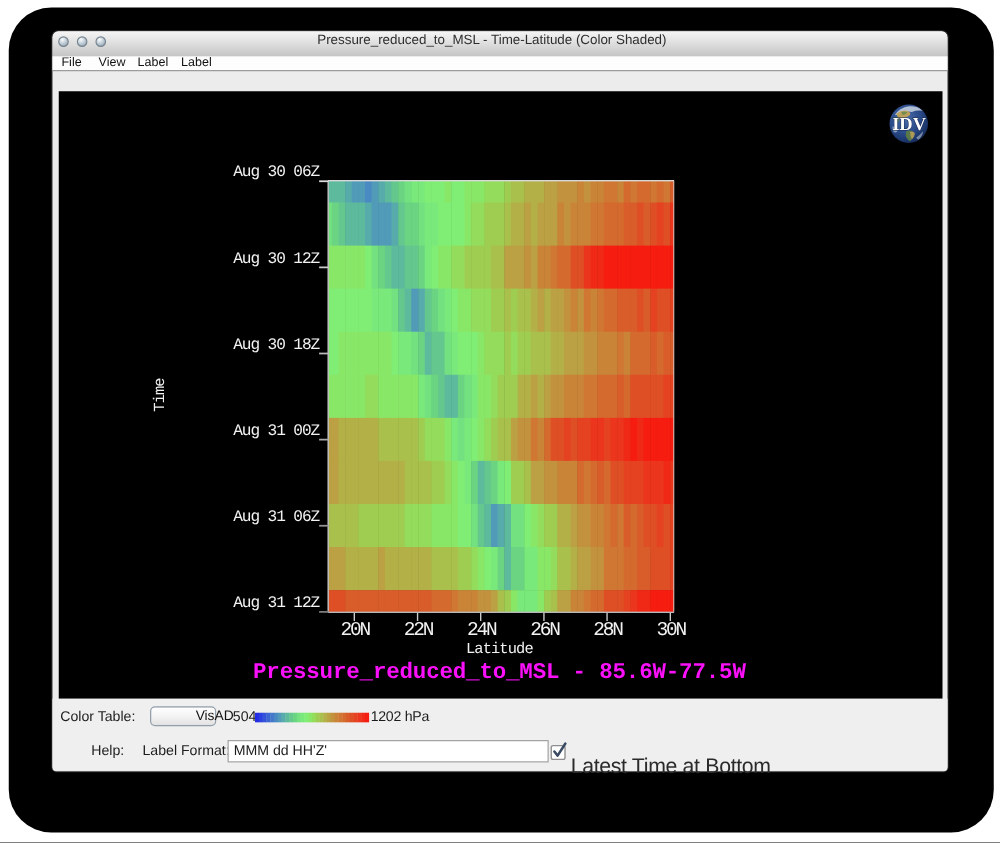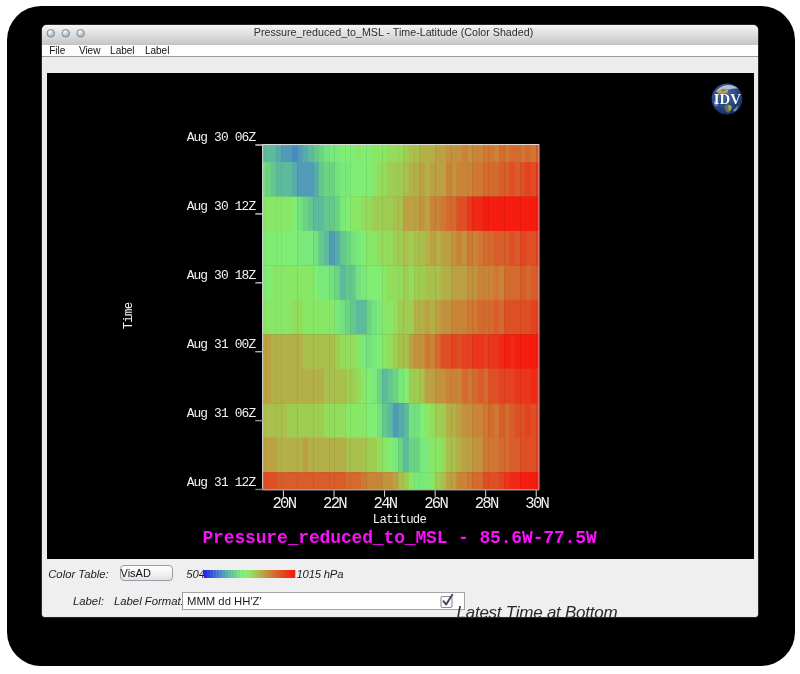--- a/index.html
+++ b/index.html
@@ -7,23 +7,23 @@
 #shadow { position:absolute; left:7px; top:6px; width:787.5px; height:660px; background:#000; border-radius:34px; }
 #win { position:absolute; left:41.5px; top:25px; width:716.5px; height:591.5px; border-radius:5px 5px 3px 3px; background:#ececec; box-shadow:0 0 0 0.8px rgba(60,60,60,0.9); }
 #titlebar { position:absolute; left:41.5px; top:25px; width:716.5px; height:20.5px; border-radius:5px 5px 0 0;
   background:linear-gradient(#f5f5f5, #e0e0e0 45%, #c4c4c4 100%); border-bottom:1px solid #8f8f8f; }
 #title { position:absolute; left:41.5px; width:704px; top:25.7px; text-align:center; font-size:10.7px; color:#2e2e2e; }
 #menubar { position:absolute; left:41.5px; top:45px; width:716.5px; height:10.6px; background:#fdfdfd; }
 #menuline { position:absolute; left:41.5px; top:55.7px; width:716.5px; height:1px; background:#9c9c9c; }
 .mi { position:absolute; top:44.6px; font-size:10px; color:#111; }
 #canvas { position:absolute; left:46.7px; top:73px; width:707.3px; height:485.8px; background:#000; }
 #panel { position:absolute; left:41.5px; top:558.8px; width:716.5px; height:57.7px; background:#efefef; border-radius:0 0 3px 3px; }
-.pt { position:absolute; font-size:11.3px; color:#1c1c1c; white-space:nowrap;font-style:italic; }
+.pt { position:absolute; font-size:11.3px; color:#1c1c1c; white-space:nowrap; }
 #visad { position:absolute; left:119.5px; top:565.3px; width:53px; height:16.2px; border-radius:4px;
-  background:linear-gradient(#ffffff,#f2f2f2 55%,#e2e2e2); border:1.4px solid #93a0ab; font-size:11px; color:#111; text-align:left; line-height:14px; }
+  background:linear-gradient(#ffffff,#f2f2f2 55%,#e2e2e2); border:1.4px solid #93a0ab; font-size:11px; color:#111; text-align:left; line-height:14px;padding-left:36px; }
 .ylab { font-family:"Liberation Mono", monospace; font-size:12.9px; fill:#f2f2f2; letter-spacing:-0.87px; }
 .axlab { font-family:"Liberation Mono", monospace; font-size:12.3px; fill:#f2f2f2; letter-spacing:-0.7px; }
 .xlab { font-family:"Liberation Mono", monospace; font-size:15.6px; fill:#f2f2f2; letter-spacing:-1.75px; }
 #ptitle { font-family:"Liberation Mono", monospace; font-size:18px; font-weight:bold; fill:#fb10fb; letter-spacing:-0.15px; }
 </style></head>
 <body>
 <div id="shadow"></div>
 <div id="win"></div>
 <div id="titlebar"></div>
 <svg class="abs" style="left:45px;top:26.5px" width="50" height="14" viewBox="0 0 50 14">
@@ -713,20 +713,20 @@
     <rect x="63.70" y="0" width="3.33" height="8.1" fill="#c98438"></rect>
     <rect x="66.73" y="0" width="3.33" height="8.1" fill="#cf7733"></rect>
     <rect x="69.77" y="0" width="3.33" height="8.1" fill="#d46a2e"></rect>
     <rect x="72.80" y="0" width="3.33" height="8.1" fill="#d95d2a"></rect>
     <rect x="75.83" y="0" width="3.33" height="8.1" fill="#df4f25"></rect>
     <rect x="78.87" y="0" width="3.33" height="8.1" fill="#e44220"></rect>
     <rect x="81.90" y="0" width="3.33" height="8.1" fill="#eb351c"></rect>
     <rect x="84.93" y="0" width="3.33" height="8.1" fill="#f02816"></rect>
     <rect x="87.97" y="0" width="3.33" height="8.1" fill="#f61c10"></rect>
   </svg>
-<span class="pt" style="left:296.5px; top:568.3px; letter-spacing:-0.2px">1015 hPa</span>
-<span class="pt" style="left:73px; top:594.9px">Label:</span>
+<span class="pt" style="left:296.5px; top:568.3px; letter-spacing:-0.2px">1202 hPa</span>
+<span class="pt" style="left:73px; top:594.9px">Help:</span>
 <span class="pt" style="left:114px; top:594.9px">Label Format:</span>
-<div class="abs" style="left:181.5px;top:592.3px;width:283px;height:17.8px;background:#fff;border:1px solid #a4a4a4;font-size:11.3px;color:#1c1c1c;padding-left:4.5px;line-height:16.5px">MMM dd HH'Z'</div>
+<div class="abs" style="left:181.5px;top:592.3px;width:257px;height:17.8px;background:#fff;border:1px solid #a4a4a4;font-size:11.3px;color:#1c1c1c;padding-left:4.5px;line-height:16.5px">MMM dd HH'Z'</div>
 <svg class="abs" style="left:439px;top:593px" width="18" height="17" viewBox="0 0 18 17">
 <rect x="2" y="3.5" width="11" height="11" rx="1.5" fill="#ffffff" stroke="#8e8e8e" stroke-width="1.1"></rect>
 <path d="M4.5 8.2 L7.1 11.5 L13.3 1.8" fill="none" stroke="#3a4a62" stroke-width="2" stroke-linecap="round" stroke-linejoin="round"></path>
 </svg>
 <span class="pt" style="left:456.5px; top:603px; color:#2a2a2a; font-size:17px; letter-spacing:-0.25px">Latest Time at Bottom</span>
 </body></html>

